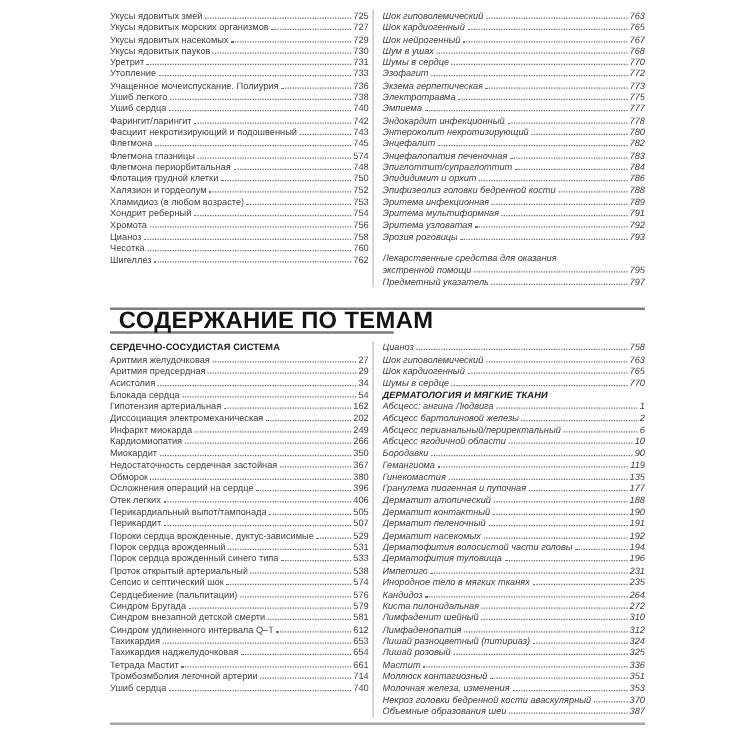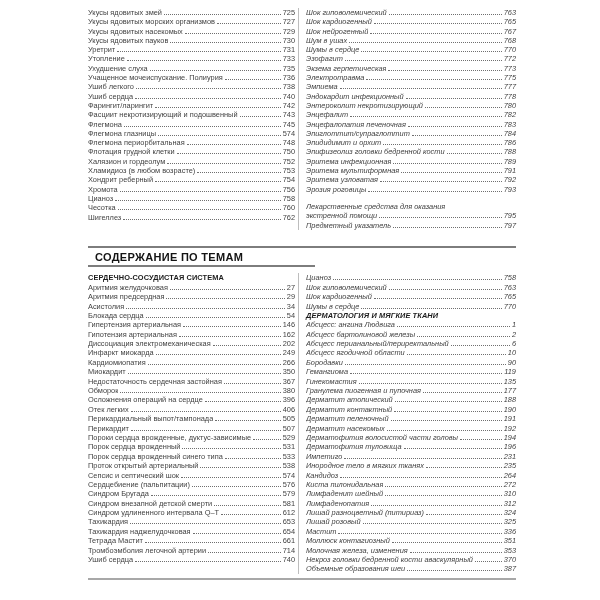--- a/index.html
+++ b/index.html
@@ -16,21 +16,21 @@
   .row{display:flex;align-items:baseline;font-size:7.4px;line-height:9.3px;height:9.3px;white-space:nowrap;}
   .bottom .row{line-height:9.4px;height:9.4px;}
   .row .t{flex:0 1 auto;overflow:hidden;}
   .row .dots{flex:1;border-bottom:1px dotted #6f6f6f;margin:0 2px 2px 2px;min-width:6px;}
   .row .pg{flex:0 0 auto;}
   .row.nopage .dots{border-bottom:none;}
   .extra{margin-top:8px;}
   
   .themes-header{margin-top:16px;border-top:2px solid #7d7d7d;}
   .themes-header h1{
-    margin:0;padding:2px 0 1px 7px;font-size:11px;line-height:14.5px;
+    margin:0;padding:2px 0 1px 7px;font-size:19px;line-height:14.5px;
     font-weight:bold;color:#141414;letter-spacing:.3px;
   }
   .themes-header .underline{width:227px;height:2px;background:#7d7d7d;}
   .bottom{margin-top:6px;}
   .cat{
     font-size:7.4px;line-height:9.4px;height:9.4px;font-weight:bold;color:#1c1c1c;
     white-space:nowrap;letter-spacing:.1px;
   }
   .footer{
     margin-top:4px;border-top:2px solid #a8a8a8;padding-top:3px;
@@ -70,25 +70,20 @@
           <span class="t">Уретрит</span>
           <span class="dots"></span>
           <span class="pg">731</span>
         </div>
         <div class="row">
           <span class="t">Утопление</span>
           <span class="dots"></span>
           <span class="pg">733</span>
         </div>
         <div class="row">
-          <span class="t">Ухудшение слуха</span>
-          <span class="dots"></span>
-          <span class="pg">735</span>
-        </div>
-        <div class="row">
           <span class="t">Учащенное мочеиспускание. Полиурия</span>
           <span class="dots"></span>
           <span class="pg">736</span>
         </div>
         <div class="row">
           <span class="t">Ушиб легкого</span>
           <span class="dots"></span>
           <span class="pg">738</span>
         </div>
         <div class="row">
@@ -309,25 +304,20 @@
             <span class="t">Асистолия</span>
             <span class="dots"></span>
             <span class="pg">34</span>
           </div>
           <div class="row">
             <span class="t">Блокада сердца</span>
             <span class="dots"></span>
             <span class="pg">54</span>
           </div>
           <div class="row">
-            <span class="t">Гипертензия артериальная</span>
-            <span class="dots"></span>
-            <span class="pg">146</span>
-          </div>
-          <div class="row">
             <span class="t">Гипотензия артериальная</span>
             <span class="dots"></span>
             <span class="pg">162</span>
           </div>
           <div class="row">
             <span class="t">Диссоциация электромеханическая</span>
             <span class="dots"></span>
             <span class="pg">202</span>
           </div>
           <div class="row">

